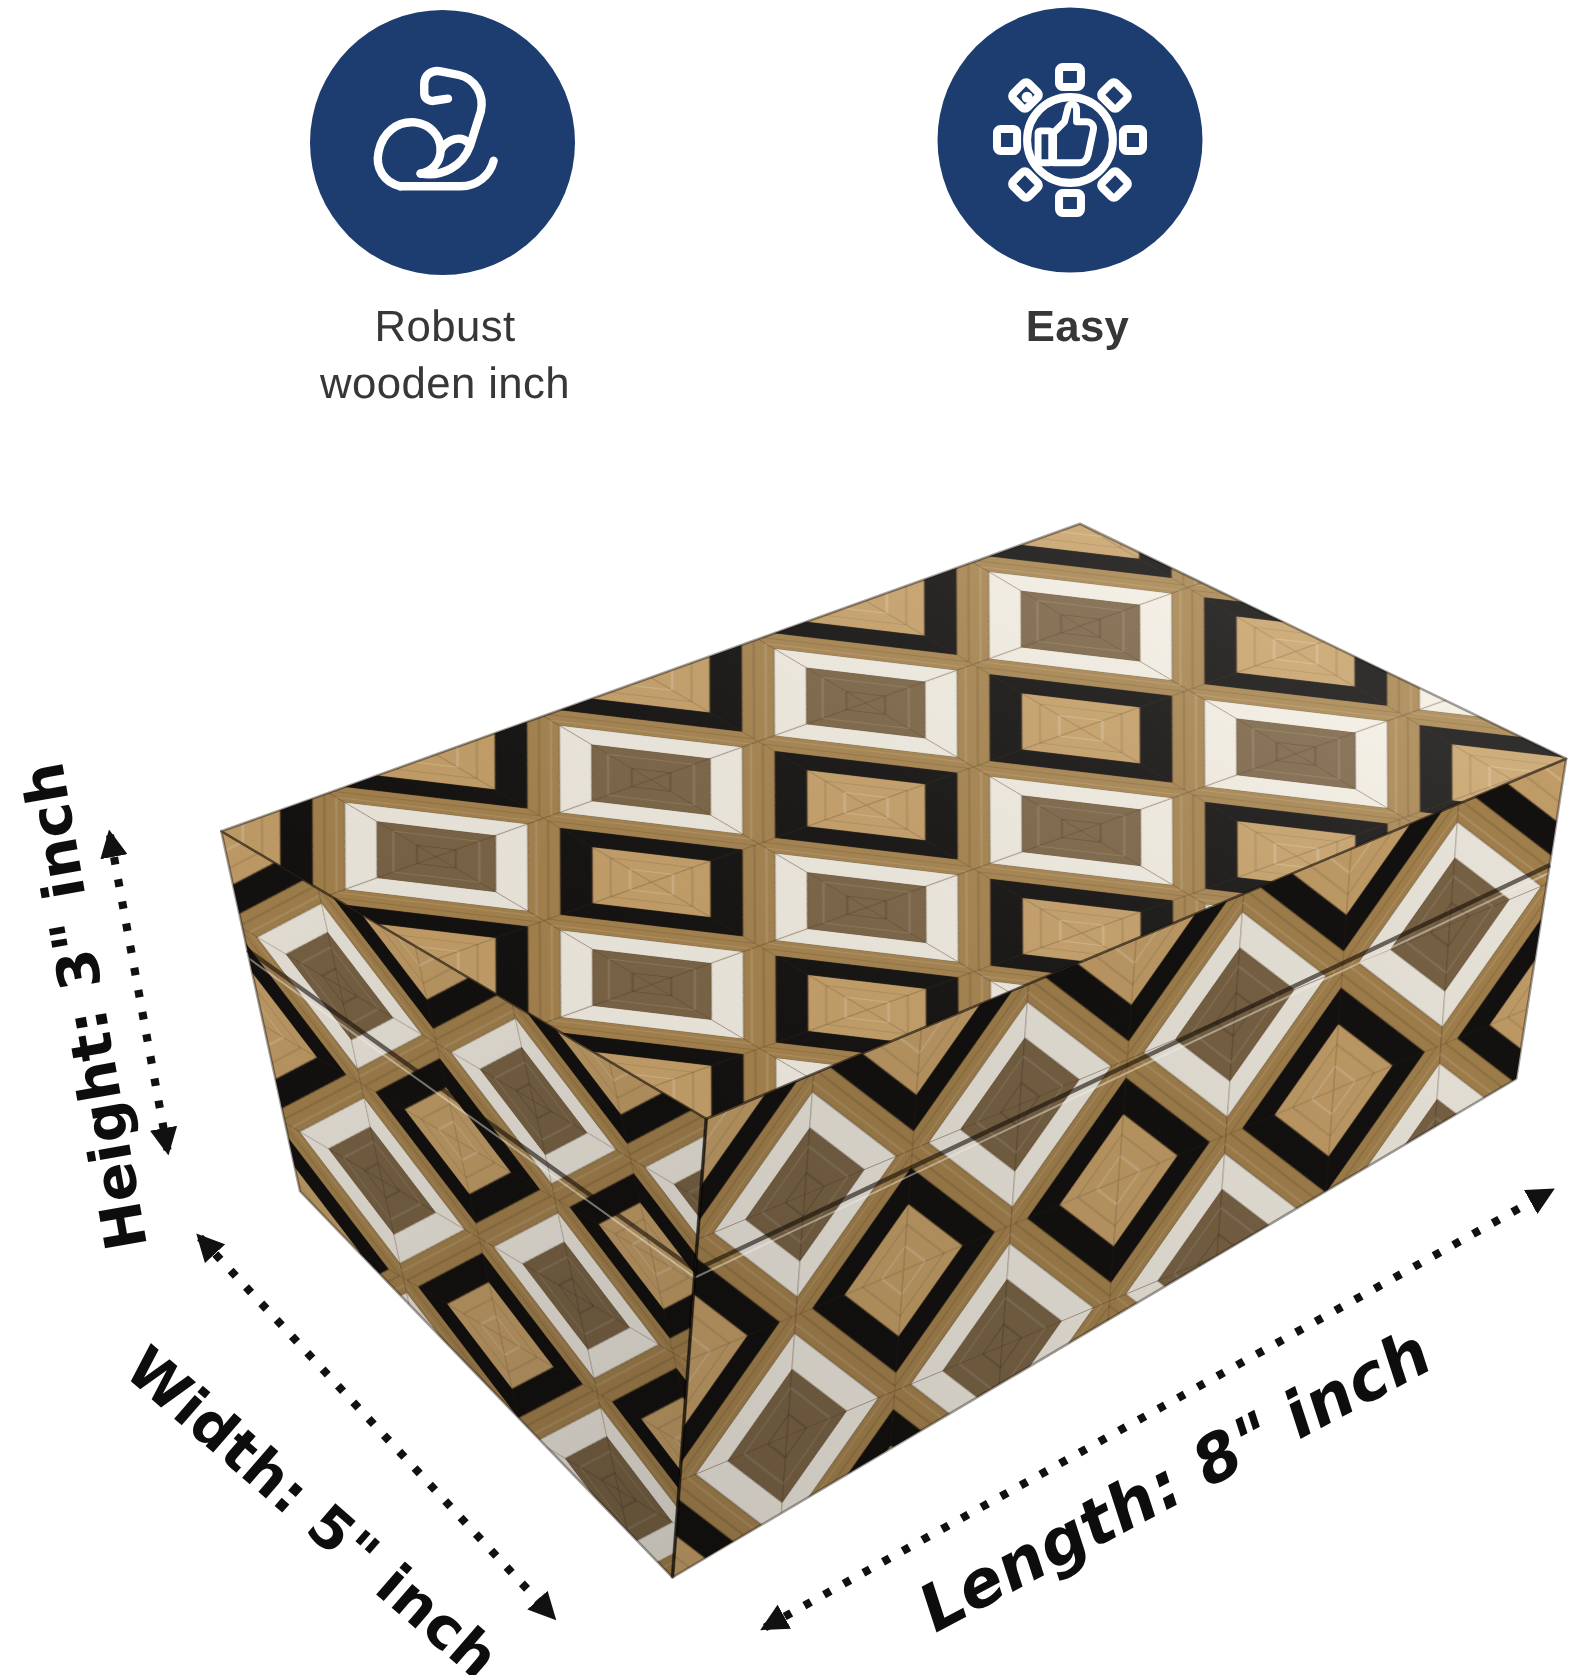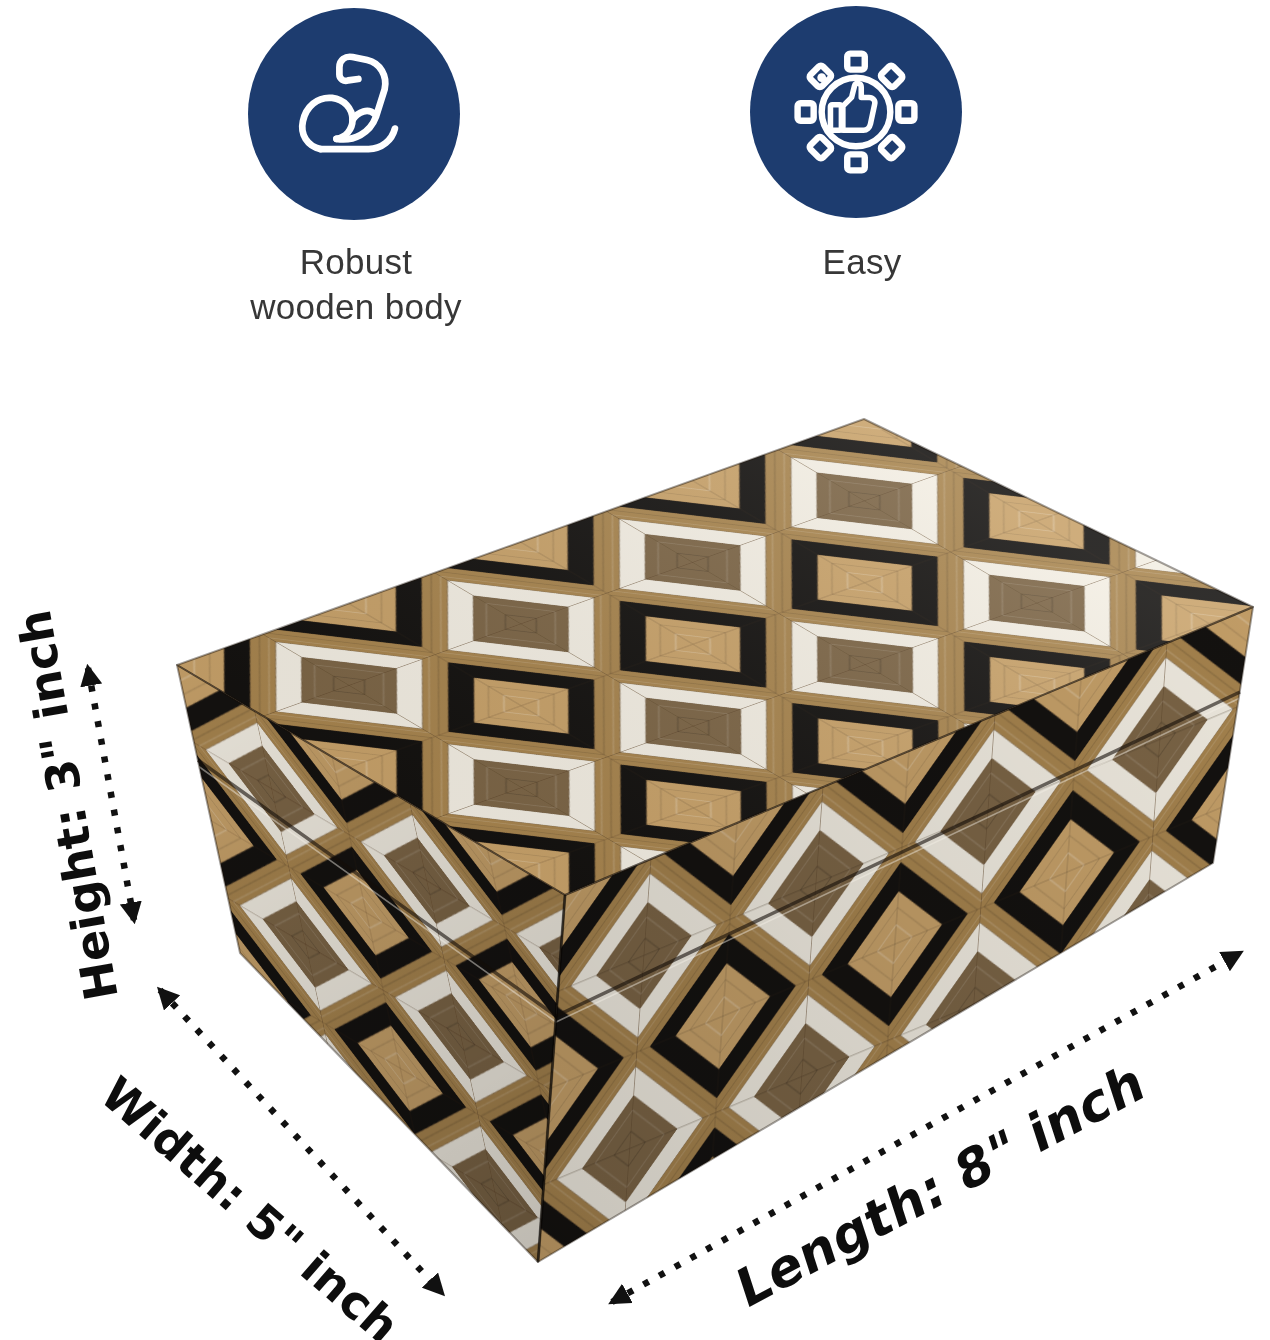--- a/index.html
+++ b/index.html
@@ -41,42 +41,42 @@
   <div class="badge-circle" style="left:248px; top:8px;">
     <svg viewBox="0 0 100 100" fill="none" stroke="#ffffff" stroke-width="4.6" stroke-linecap="round" stroke-linejoin="round">
       <path d="M27,74 C18,72 13,64 15,55 C17,45 25,38 35,39 C43,40 49,46 49,54 C49,61 44,66 38,67"></path>
       <path d="M38,67 C50,69 61,63 65,52 L71,33 C73,24 68,15 59,13 L49,11 C44,10 40,13 40,18 L40,23 C40,26 43,28 46,27 L53,26"></path>
       <path d="M49,54 C53,48 60,46 64,50"></path>
       <path d="M27,74 L60,74 C69,74 76,68 78,60"></path>
     </svg>
   </div>
   <div class="badge-label" style="left:176px; top:240px;">
     <div>Robust</div>
-    <div>wooden body</div>
+    <div>wooden inch</div>
   </div>
 
   <div class="badge-circle" style="left:750px; top:6px;">
     <svg viewBox="0 0 100 100" fill="none" stroke="#ffffff" stroke-width="4.4" stroke-linecap="round" stroke-linejoin="round">
       <circle cx="50" cy="50" r="23.5"></circle>
       <g>
         <rect x="44" y="10" width="12" height="11" rx="2"></rect>
         <rect x="44" y="10" width="12" height="11" rx="2" transform="rotate(45 50 50)"></rect>
         <rect x="44" y="10" width="12" height="11" rx="2" transform="rotate(90 50 50)"></rect>
         <rect x="44" y="10" width="12" height="11" rx="2" transform="rotate(135 50 50)"></rect>
         <rect x="44" y="10" width="12" height="11" rx="2" transform="rotate(180 50 50)"></rect>
         <rect x="44" y="10" width="12" height="11" rx="2" transform="rotate(225 50 50)"></rect>
         <rect x="44" y="10" width="12" height="11" rx="2" transform="rotate(270 50 50)"></rect>
         <rect x="44" y="10" width="12" height="11" rx="2" transform="rotate(315 50 50)"></rect>
       </g>
       <circle cx="26.5" cy="26.5" r="3" fill="#ffffff" stroke="none"></circle>
       <rect x="32.5" y="45" width="7.5" height="17.5" rx="1.2" stroke-width="3.8"></rect>
       <path stroke-width="3.8" d="M41,62.5 L41,46 L47,40 L49,32 C49.6,29.4 53.6,30 53.6,33 L53.6,40 L59,40 C61.6,40 63.4,42.2 62.8,44.6 L59.9,58.2 C59.4,60.5 57.5,62.5 55.1,62.5 Z"></path>
     </svg>
   </div>
-  <div class="badge-label" style="left:682px; top:240px;">
+  <div class="badge-label" style="left:682px; top:240px;font-weight:bold;">
     <div>Easy</div>
   </div>
 
   <svg class="scene" viewBox="0 0 1270 1340">
     <defs>
 
       <g id="quad" stroke="rgba(60,40,20,0.25)" stroke-width="1">
         <polygon points="0,0 55,0 0,55" fill="#c8a26a"></polygon>
         <polygon points="55,0 85,0 0,85 0,55" fill="#141210"></polygon>
         <polygon points="85,0 100,0 100,15 15,100 0,100 0,85" fill="#a8854f"></polygon>

